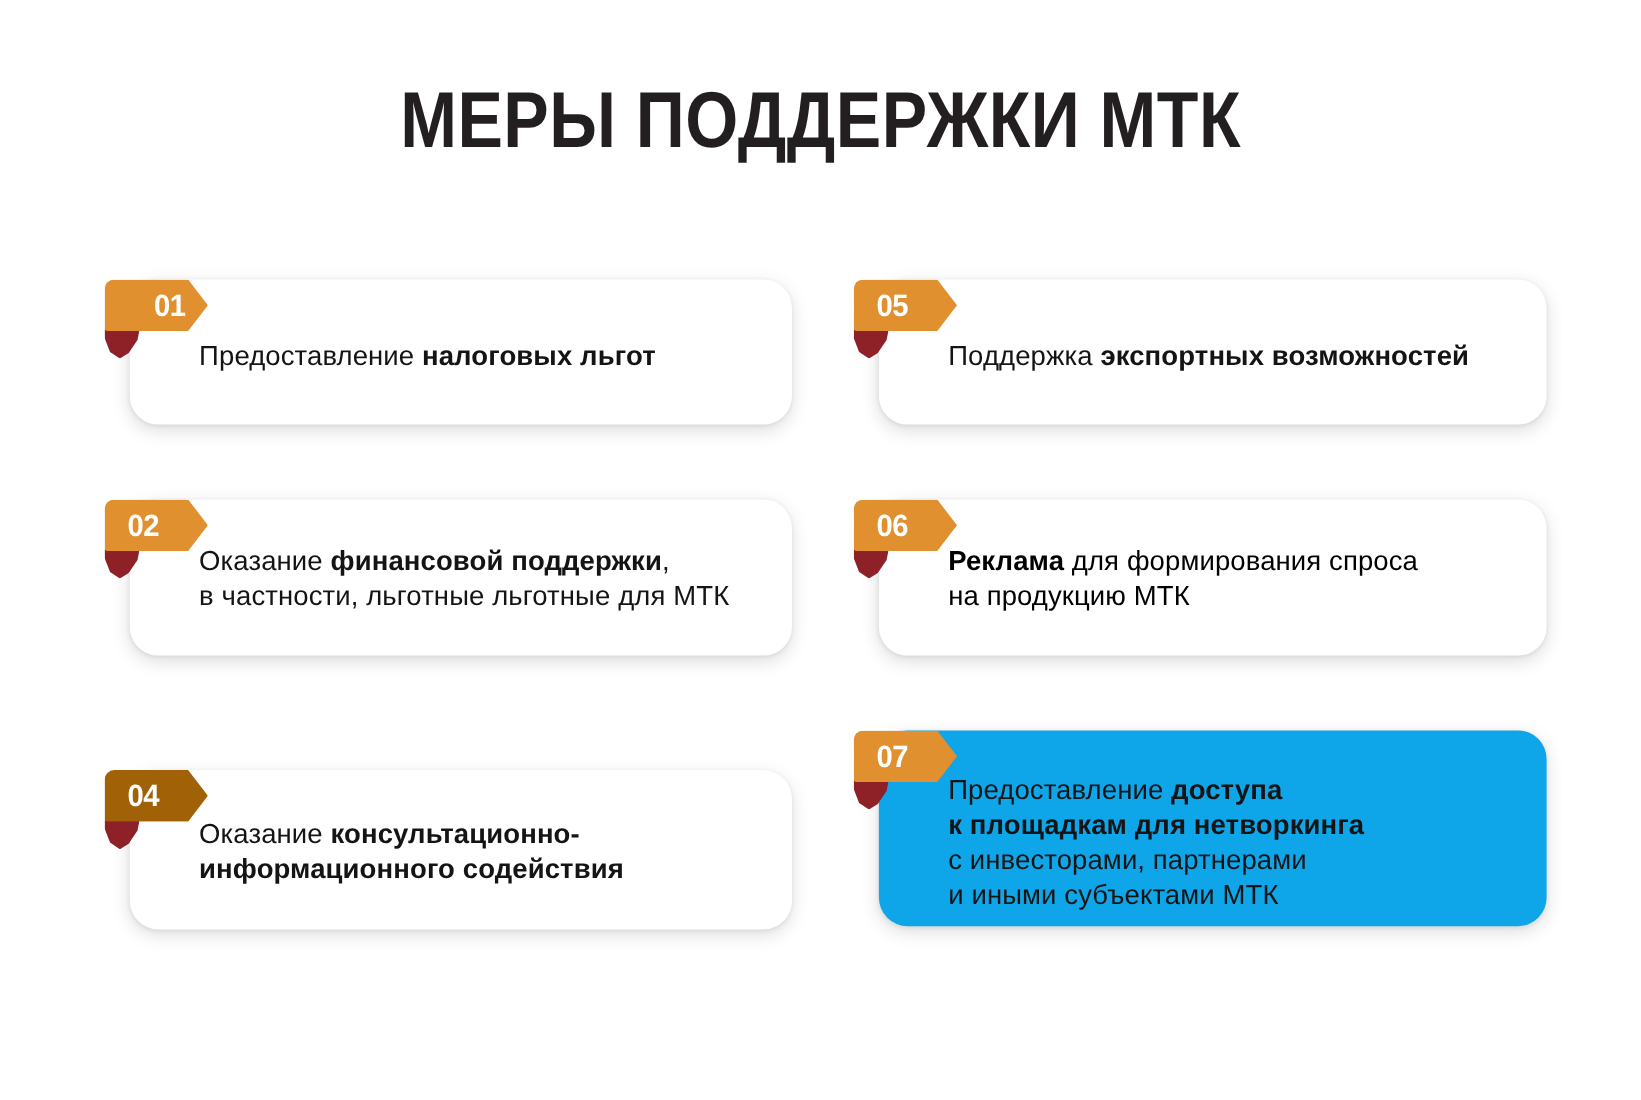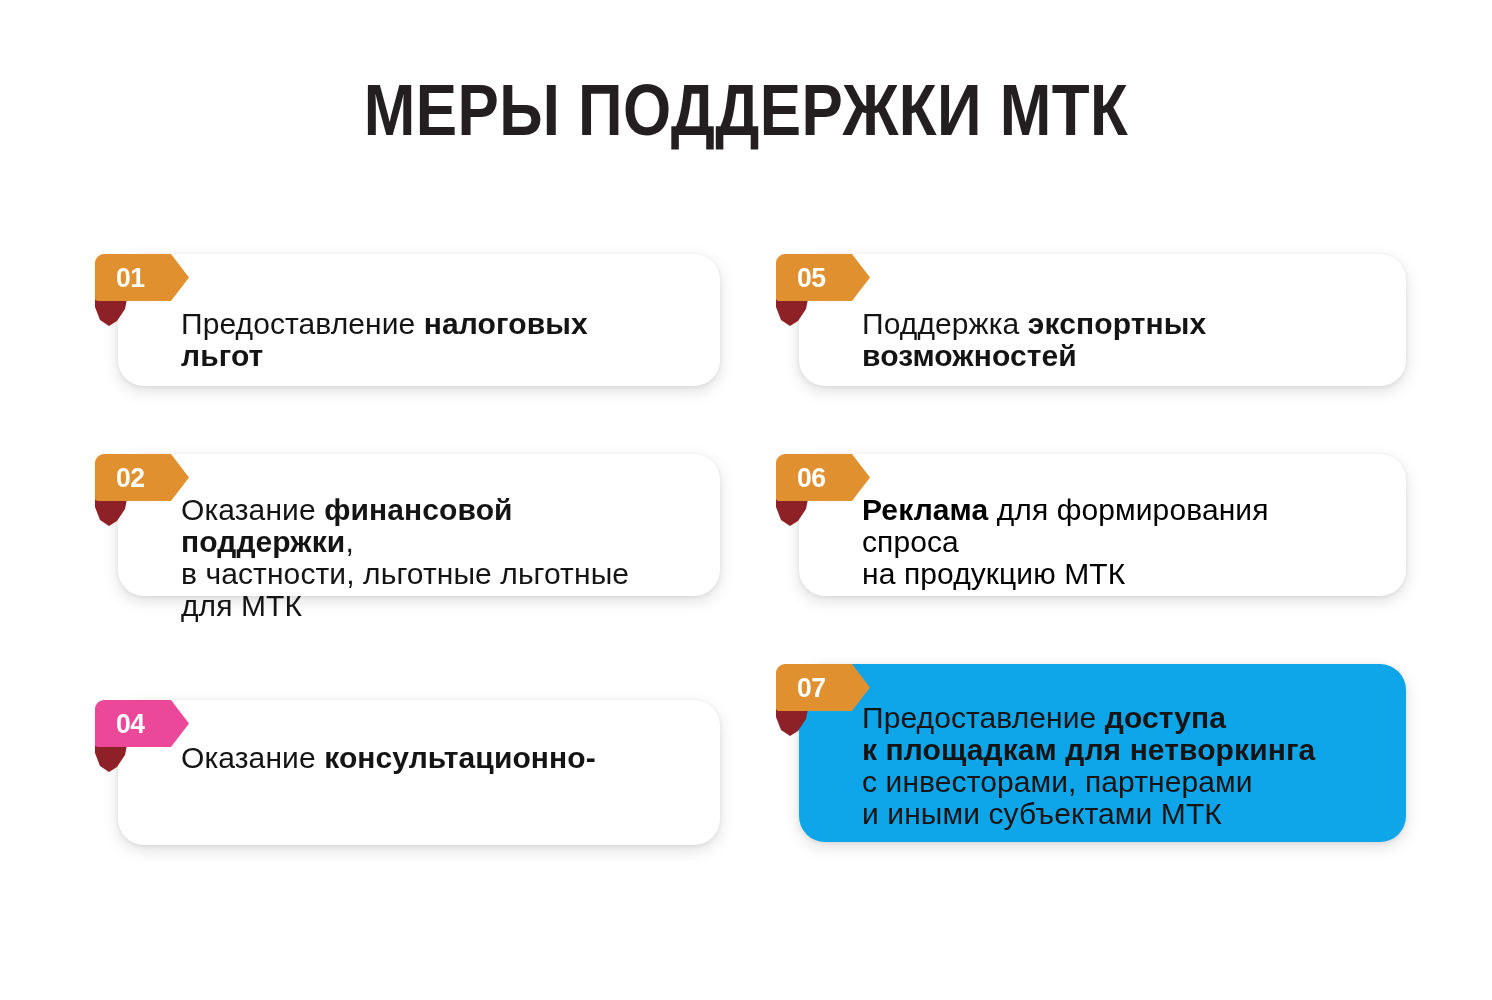--- a/index.html
+++ b/index.html
@@ -105,21 +105,21 @@
     background: #ffffff;
     border-radius: 26px;
     box-shadow: 0 5px 16px rgba(0,0,0,0.13), 0 1px 4px rgba(0,0,0,0.07);
     z-index: 2;
   }
 
   .card-text {
     padding: 0 44px 0 63px;
     font-family: "Liberation Sans", sans-serif;
     font-weight: 400;
-    font-size: 30px;
+    font-size: 25px;
     line-height: 32px;
     color: #141414;
     letter-spacing: 0.1px;
   }
   .card-text b { font-weight: 700; }
 
   
   .item-1 .card { margin-top: 32px; height: 132px; }
   .item-1 .card-text { padding-top: 54px; }
 
@@ -148,21 +148,21 @@
 <body>
 
 <div id="page" style="background: rgb(255, 255, 255);">
 
   <h1 class="page-title" style="color: rgb(35, 31, 32);">МЕРЫ ПОДДЕРЖКИ МТК</h1>
 
   <div class="column left">
 
     <div class="item item-1">
       <div class="badge-wrap">
-        <div class="badge" style="background: rgb(224, 144, 47);">
+        <div class="badge" style="background: rgb(224, 144, 47); padding-left: 24px;">
           <span class="badge-num" style="color: rgb(255, 255, 255);">01</span>
         </div>
         <div class="badge-fold" style="background: rgb(142, 32, 40);"></div>
       </div>
       <div class="card" style="background: rgb(255, 255, 255);">
         <div class="card-text" style="color: rgb(20, 20, 20);"><span>Предоставление </span><b>налоговых льгот</b></div>
       </div>
     </div>
 
     <div class="gap-1"></div>
@@ -179,27 +179,27 @@
       </div>
     </div>
 
     <div class="gap-1"></div>
 
 
     <div class="gap-1"></div>
 
     <div class="item item-4">
       <div class="badge-wrap">
-        <div class="badge" style="background: #ec4899;">
+        <div class="badge" style="background: #a16207;">
           <span class="badge-num" style="color: rgb(255, 255, 255);">04</span>
         </div>
         <div class="badge-fold" style="background: rgb(142, 32, 40);"></div>
       </div>
       <div class="card" style="background: rgb(255, 255, 255);">
-        <div class="card-text" style="color: rgb(20, 20, 20);"><span>Оказание </span><b>консультационно-</b><br></div>
+        <div class="card-text" style="color: rgb(20, 20, 20);"><span>Оказание </span><b>консультационно-</b><br><b>информационного содействия</b></div>
       </div>
     </div>
 
   </div>
 
   <div class="column right">
 
     <div class="item item-5">
       <div class="badge-wrap">
         <div class="badge" style="background: rgb(224, 144, 47);">

